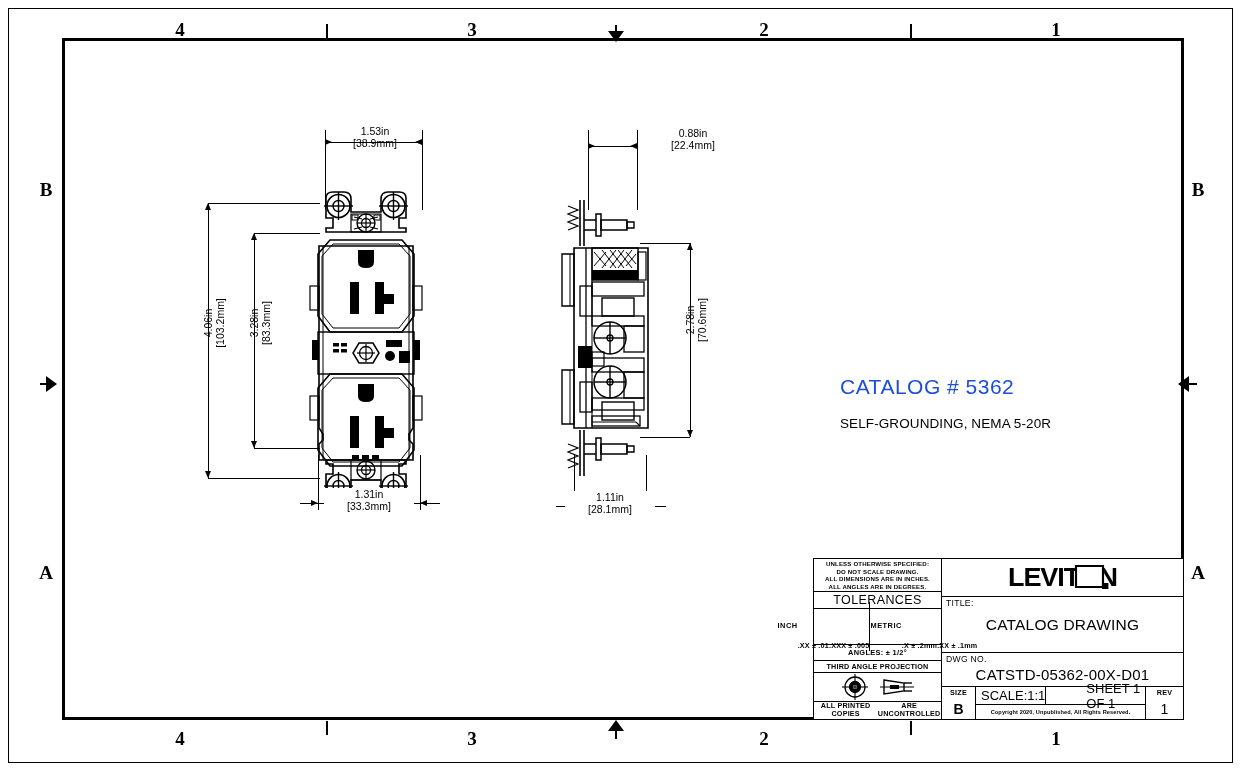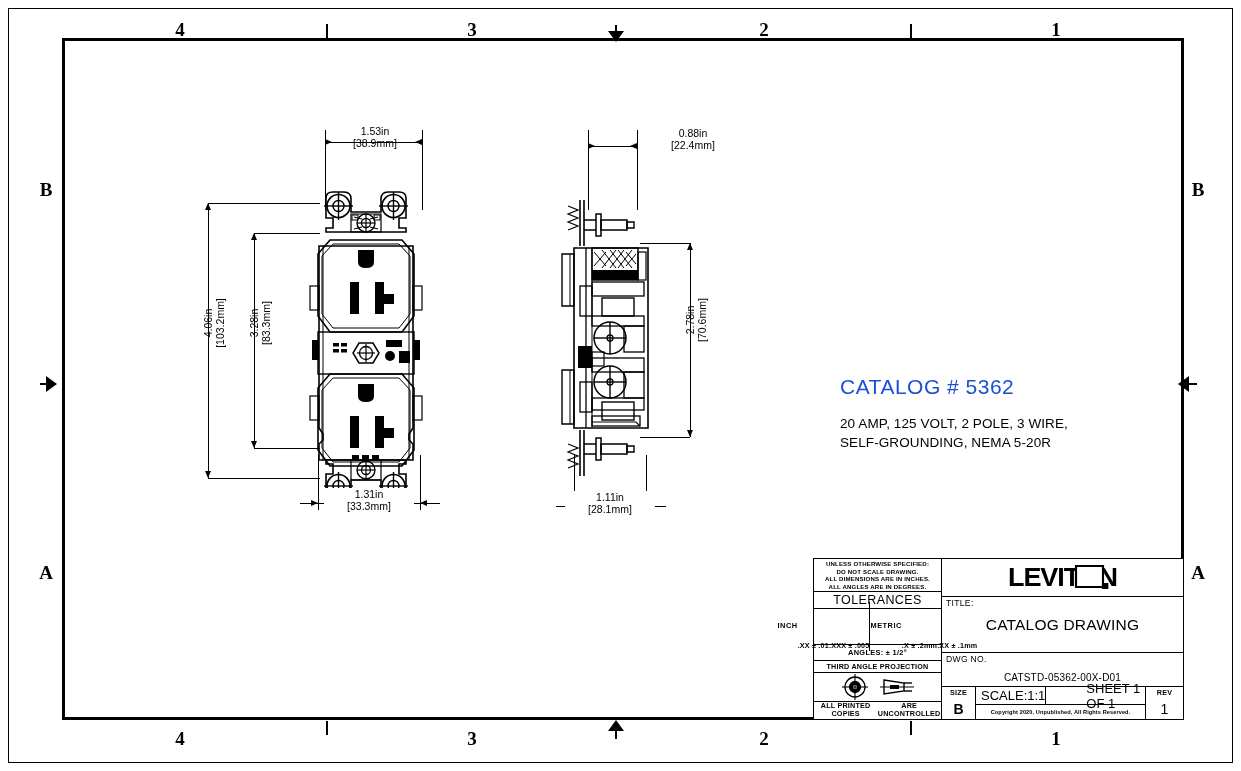--- a/index.html
+++ b/index.html
@@ -178,21 +178,21 @@
   }
 
   .title-cell { height: 56px; position:relative; flex-direction:column; justify-content:center; }
   .cell-tag {
     position:absolute; left:4px; top:1px;
     font-size:8.6px; letter-spacing:0.3px; color:#000;
   }
   .title-line { font-size:15.5px; line-height:20px; letter-spacing:0.2px; }
 
   .dwg-cell { height: 34px; position:relative; display:flex; align-items:flex-end; justify-content:center; padding-bottom:3px;}
-  .dwg-no { font-size:10px; letter-spacing:0.2px; }
+  .dwg-no { font-size:15px; letter-spacing:0.2px; }
 
   .bottom-row { height: 32px; display:flex; border-bottom:none; }
   .size-col { width:34px; border-right:1.5px solid #000; display:flex; flex-direction:column; }
   .size-hdr { height:11px; font-size:7.2px; font-weight:bold; display:flex;align-items:center;justify-content:center; letter-spacing:0.2px;}
   .size-val { flex:1; font-size:14px; font-weight:bold; display:flex;align-items:center;justify-content:center; }
   .mid-col { flex:1; display:flex; flex-direction:column; }
   .mid-top { height:18px; display:flex; border-bottom:1.5px solid #000; }
   .scale-cell2 { flex:1; border-right:1.5px solid #000; display:flex;align-items:center; padding-left:5px; font-size:13px;}
   .sheet-cell2 { flex:1; display:flex;align-items:center;justify-content:center; font-size:13px;margin-left:40px;}
   .mid-bot { flex:1; display:flex; align-items:center; justify-content:center; }
@@ -473,21 +473,20 @@
   <div class="dline dline-h" style="left:556px; top:506px; width:110px;"></div>
   <div class="arrow ar-right" style="left:567px; top:503px;"></div>
   <div class="arrow ar-left" style="left:646px; top:503px;"></div>
   <div class="dim" style="left:565px; top:491px; width:90px; background:#fff;">
     <div>1.11in</div>
     <div>[28.1mm]</div>
   </div>
 
   <div id="catalog-block">
     <div id="catalog-title">CATALOG # 5362</div>
-    <div class="catalog-desc-line">20 AMP, 125 VOLT, 2 POLE, 3 WIRE,</div>
     <div class="catalog-desc-line">SELF-GROUNDING, NEMA 5-20R</div>
   </div>
 
   <div id="title-block">
 
     <div id="tb-left">
 
       <div class="tb-cell notes-cell">
         <div class="note-line">UNLESS OTHERWISE SPECIFIED:</div>
         <div class="note-line">DO NOT SCALE DRAWING.</div>

